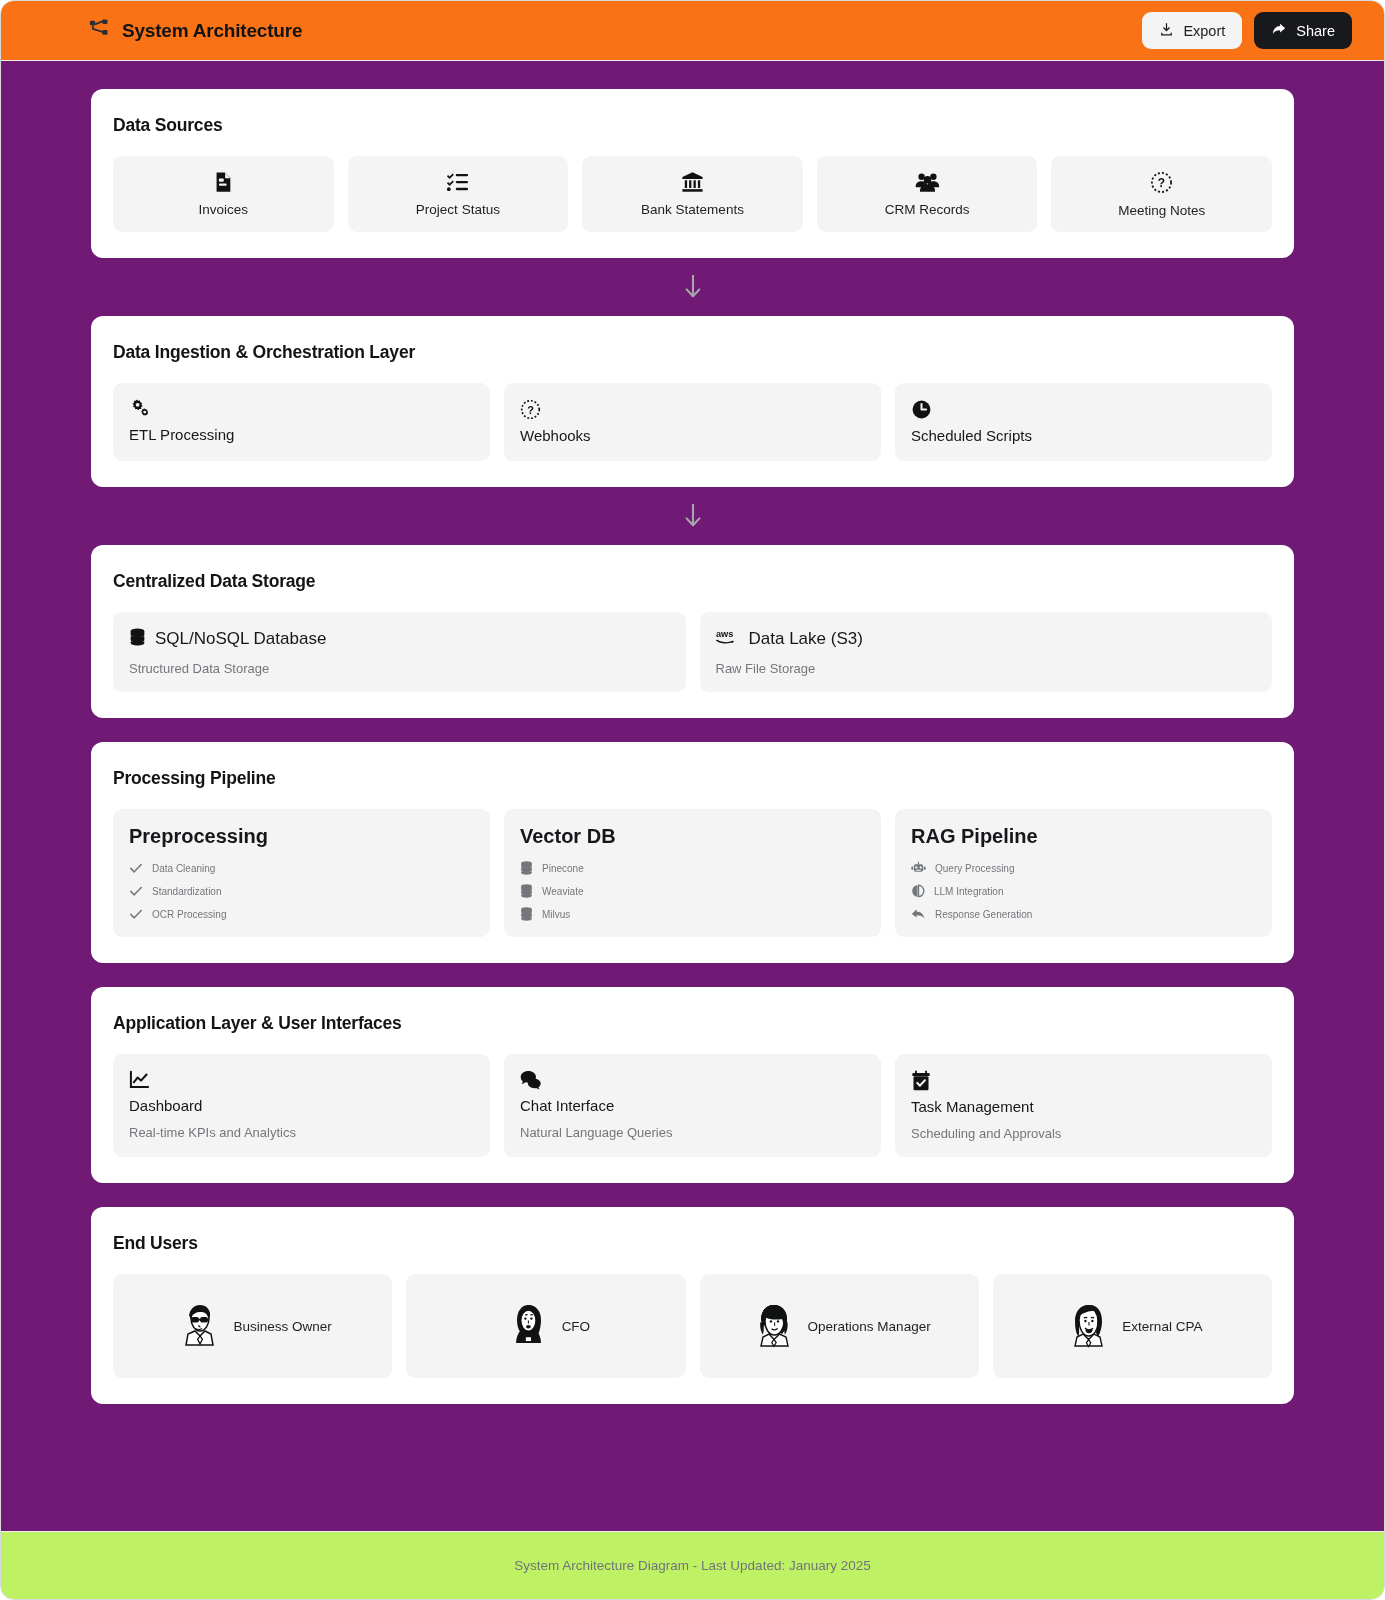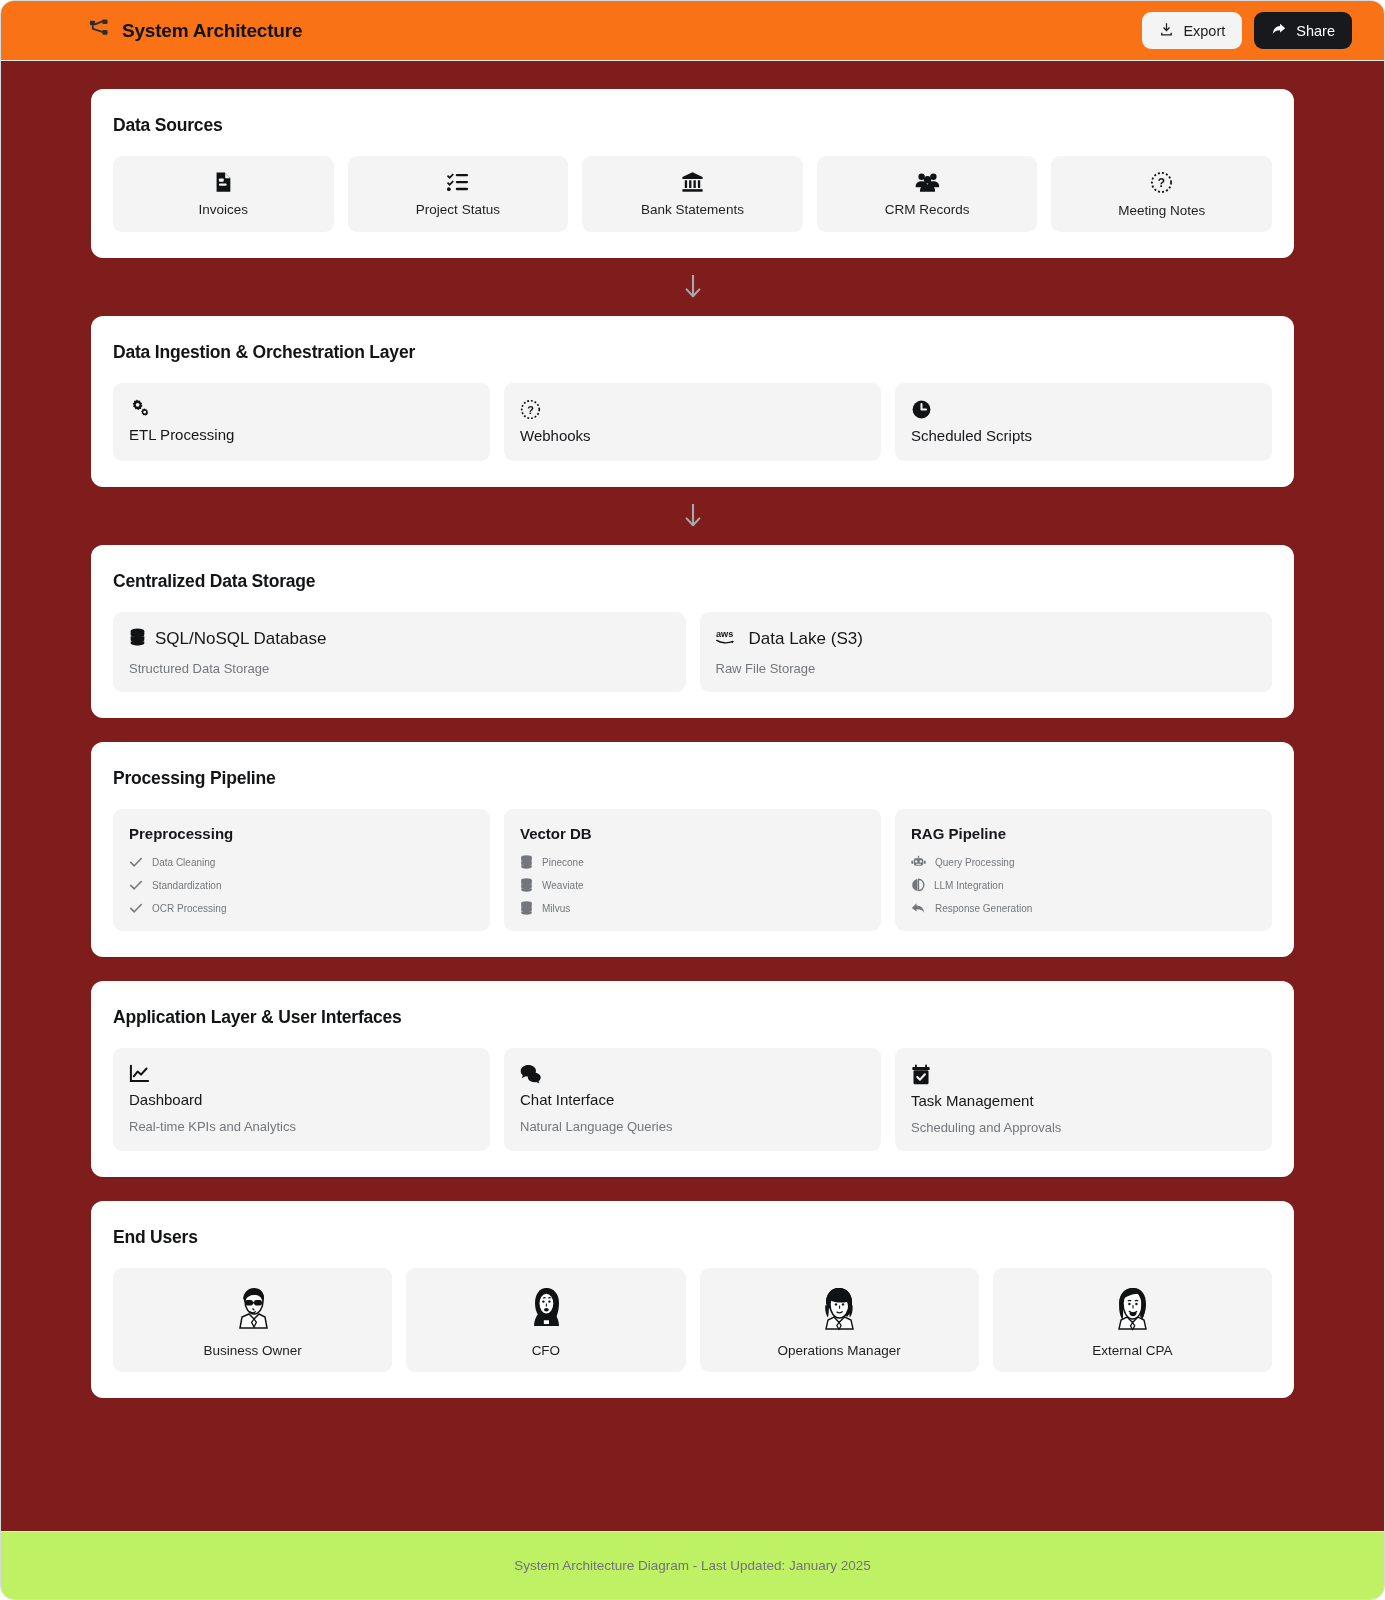--- a/index.html
+++ b/index.html
@@ -70,21 +70,21 @@
     color: #1b1d1f;
   }
   .btn-primary {
     background: #17191c;
     color: #ffffff;
   }
 
   
   .canvas {
     flex: 1 1 auto;
-    background: #7f1d1d;
+    background: #701a75;
     padding: 28px 90px 0 90px;
     overflow: hidden;
   }
 
   .section-card {
     background: #ffffff;
     border-radius: 12px;
     padding: 26px 22px 26px 22px;
     box-shadow: 0 1px 2px rgba(16,18,20,0.05);
   }
@@ -171,21 +171,21 @@
     gap: 9px;
   }
   .storage-title {
     font-size: 17px;
     font-weight: 400;
     color: #15171a;
   }
 
   
   .panel-head {
-    font-size: 15px;
+    font-size: 20px;
     font-weight: 700;
     color: #15171a;
     margin-bottom: 13px;
   }
   .list-item {
     display: flex;
     align-items: center;
     gap: 9px;
     font-size: 10px;
     color: #73777b;
@@ -193,21 +193,21 @@
   }
   .list-item:last-child { margin-bottom: 0; }
   .list-item .li-icon { line-height: 0; flex: 0 0 auto; }
 
   
   .user-tile {
     background: #f4f4f4;
     border-radius: 9px;
     height: 104px;
     display: flex;
-    flex-direction: column;
+    flex-direction: row;
     align-items: center;
     justify-content: center;
     gap: 8px;
     cursor: pointer;
   }
   .user-label {
     font-size: 13.5px;
     color: #1d1f21;
   }
   .avatar { line-height: 0; }

